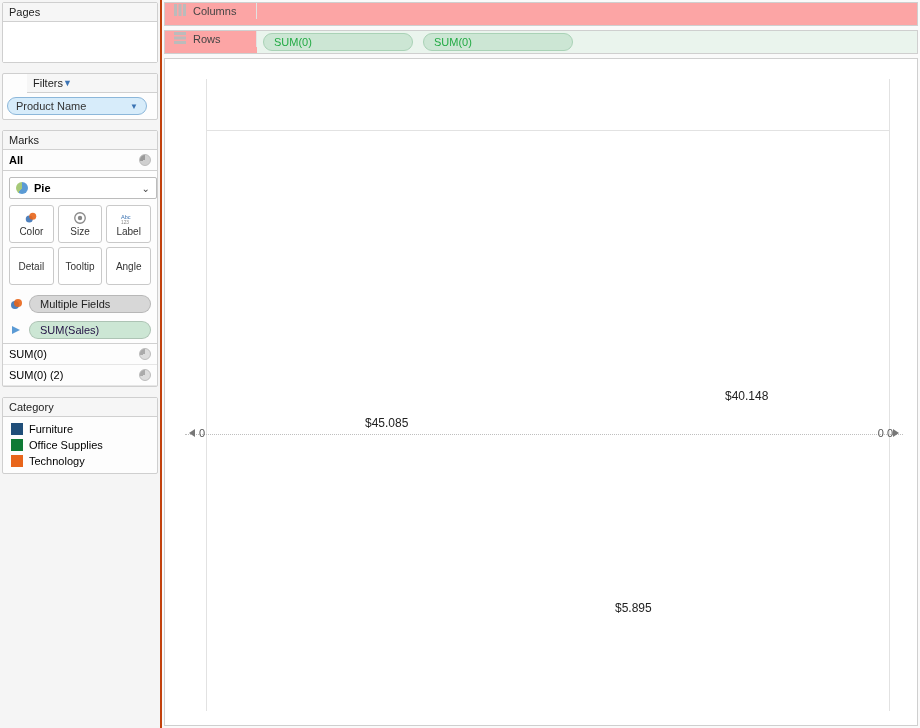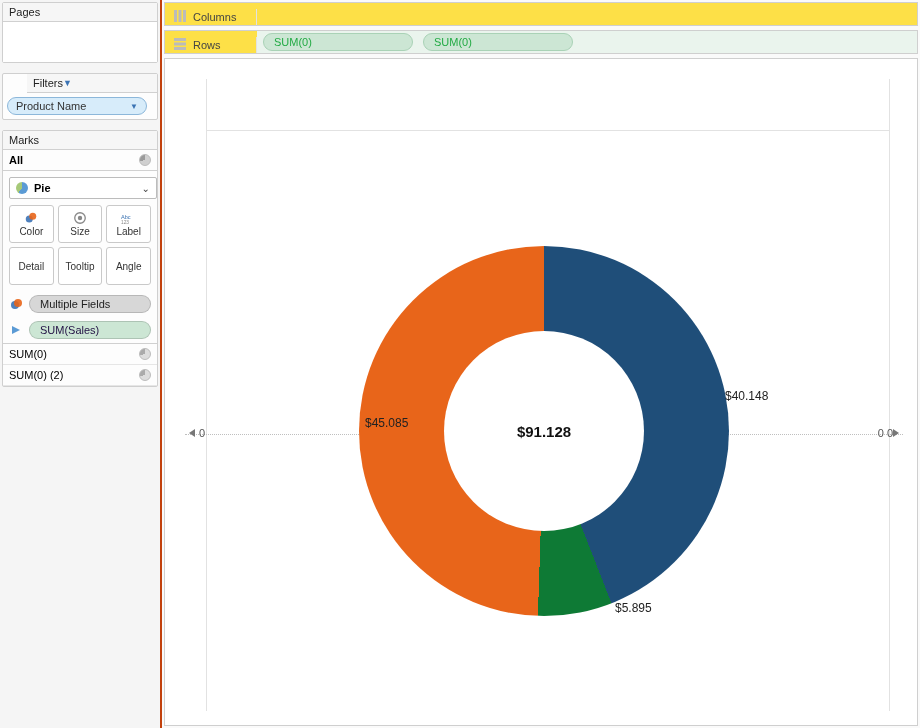--- a/index.html
+++ b/index.html
@@ -59,21 +59,21 @@
   .sum-row { display:flex; justify-content: space-between; align-items:center; font-size: 11px; padding: 4px 6px; border-bottom: 1px solid #e6e6e6; }
   .sum-row .pie-icon { width:12px;height:12px;border-radius:50%;background:conic-gradient(#ddd 0 70%, #aaa 70% 100%);border:1px solid #bbb;}
 
   
   .legend-row { display:flex; align-items:center; gap:6px; font-size: 11px; padding: 2px 4px; }
   .legend-swatch { width: 12px; height: 12px; }
 
   
   .main { flex: 1; display: flex; flex-direction: column; background: #fafafa; }
 
-  .shelf { display:flex; align-items:flex-end; background:#fde047; border:1px solid #cfcfcf; margin:2px; height:24px; }
+  .shelf { display:flex; align-items:flex-start; background:#fca5a5; border:1px solid #cfcfcf; margin:2px; height:24px; }
   .shelf-label { display:flex; align-items:center; gap:6px; font-size:11px; color:#444; padding:0 8px; width:92px; border-right:1px solid #e2e2e2; }
   .shelf-icon svg { width:14px; height:14px; }
   .shelf-content { display:flex; align-items:center; gap:10px; padding: 0 6px; flex:1; height: 100%; }
   .shelf-pill { background:#cce6d4; border:1px solid #a9d2b6; border-radius:11px; font-size:11px; padding:2px 10px; color:#2a4; min-width:150px; }
   .shelf-rows .shelf-content { background:#eaf4ed; }
 
   .viz-wrap { flex:1; position:relative; margin:2px; border:1px solid #cfcfcf; background:#ffffff; }
   .viz-inner { position:absolute; inset:20px 14px 14px 20px; background:#fff; }
   
   .axis-line { position:absolute; left:0; right:0; top:355px; border-top:1px dotted #bfbfbf; }
@@ -204,20 +204,37 @@
             <span class="pie-icon"></span>
           </div>
           <div class="sum-row">
             <span>SUM(0) (2)</span>
             <span class="pie-icon"></span>
           </div>
         </div>
       </div>
     </div>
 
+    <div class="panel">
+      <div class="panel-title">Category</div>
+      <div class="panel-body">
+        <div class="legend-row">
+          <span class="legend-swatch" style="background:#1f4e79"></span>
+          <span>Furniture</span>
+        </div>
+        <div class="legend-row">
+          <span class="legend-swatch" style="background:#0e7a35"></span>
+          <span>Office Supplies</span>
+        </div>
+        <div class="legend-row">
+          <span class="legend-swatch" style="background:#e8651a"></span>
+          <span>Technology</span>
+        </div>
+      </div>
+    </div>
 
   </div>
 
   <div class="main">
 
     <div class="shelf">
       <div class="shelf-label">
         <span class="shelf-icon">
           <svg viewBox="0 0 14 14">
               <rect x="1" y="1" width="3" height="12" fill="#bbb"></rect>
@@ -255,24 +272,20 @@
         <div class="axis-line"></div>
         <div class="axis-label-left">
           <span class="tri-left"></span>
           <span>0</span>
         </div>
         <div class="axis-label-right">
           <span>0 0</span>
           <span class="tri-right"></span>
         </div>
 
-        <div class="donut-wrap">
-          <div class="donut"></div>
-          <div class="donut-center-text">$91.128</div>
-        </div>
 
         <div class="slice-label lbl-furn">$40.148</div>
         <div class="slice-label lbl-off">$5.895</div>
         <div class="slice-label lbl-tech">$45.085</div>
       </div>
     </div>
 
   </div>
 </div>
 

